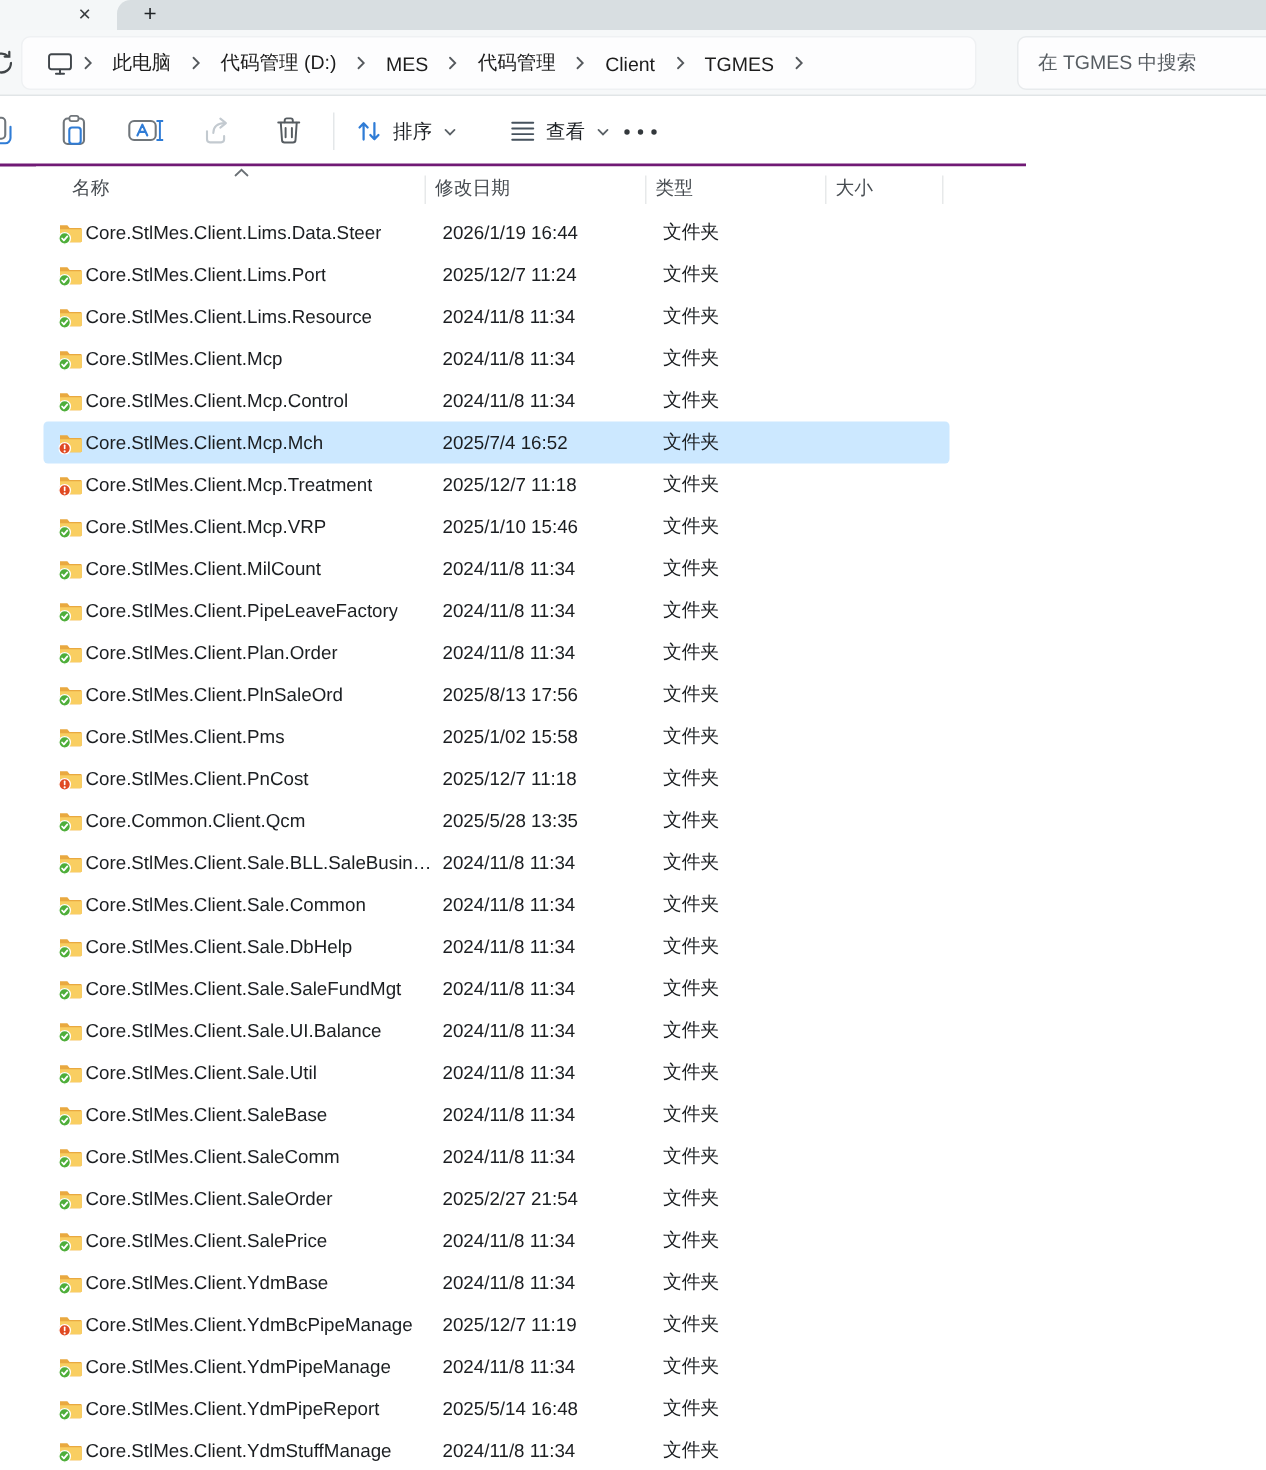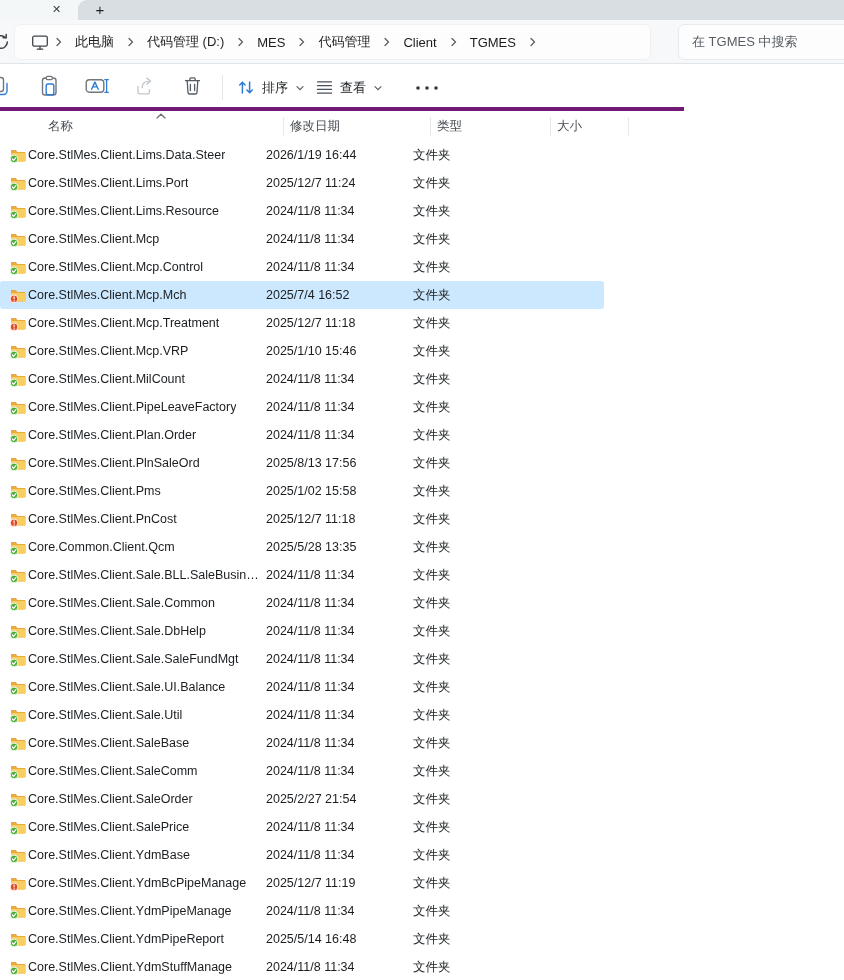--- a/index.html
+++ b/index.html
@@ -22,37 +22,37 @@
            border-radius:6px;display:flex;align-items:center;box-sizing:border-box;padding:0 6px;}
   .pc-icon{margin:0 4px 0 10px;display:flex;align-items:center;}
   .crumb{font-size:13px;color:#1c1c1c;padding:0 11px;white-space:nowrap;cursor:pointer;}
   .crumb-sep{display:flex;align-items:center;margin:0 1px;}
   .search{position:absolute;left:678px;top:4px;width:200px;height:36px;background:#fdfdfe;border:1px solid #e8ebed;
           border-radius:6px;display:flex;align-items:center;padding:0 13px;box-sizing:border-box;
           font-size:13px;color:#575d62;}
 
   
   .toolbar{position:absolute;top:64px;left:0;width:684px;height:47px;background:#fff;
-           border-bottom:4px solid #701a75;box-sizing:border-box;}
+           border-bottom:2px solid #701a75;box-sizing:border-box;}
   .tb-icon{position:absolute;top:50%;transform:translateY(-50%);display:flex;cursor:pointer;}
   .tb-sep{position:absolute;left:222px;top:11px;width:1px;height:25px;background:#e4e7e9;}
   .tb-btn{position:absolute;top:8px;height:31px;display:flex;align-items:center;gap:7px;
           font-size:13px;color:#1b1f23;cursor:pointer;padding:0 4px;}
   .tb-more{position:absolute;left:413px;top:8px;height:31px;display:flex;align-items:center;cursor:pointer;}
 
   
   .colhdr{position:absolute;top:111px;left:0;width:844px;height:30px;background:#fff;margin-left:24px;}
   .hlbl{position:absolute;top:50%;transform:translateY(-50%);font-size:12.5px;color:#474c51;cursor:pointer;}
   .h-name{left:24px}.h-date{left:266px}.h-type{left:413px}.h-size{left:533px}
   .sort-asc{position:absolute;left:131px;top:-5px;}
   .vsep{position:absolute;top:6px;width:1px;height:19px;background:#e7e9ea;}
 
   
   .list{position:absolute;top:141px;left:0;width:844px;}
-  .row{position:relative;height:28px;cursor:default;}
+  .row{position:relative;height:28px;cursor:default;margin-left:29px;}
   .row.selected::before{content:"";position:absolute;left:0;top:0;width:604px;height:28px;
                         background:#cce8ff;border-radius:3px;}
   .f-icon{position:absolute;left:10px;top:6px;z-index:1;}
   .f-cell{position:absolute;top:50%;transform:translateY(-50%);font-size:12.5px;color:#1b1e21;z-index:1;white-space:nowrap;}
   .f-name{left:28px;max-width:230px;overflow:hidden;}
   .f-date{left:266px;}
   .f-type{left:413px;text-align:right;}
   .ovl{display:none;}
   .f-icon.normal .ovl-normal{display:block;}
   .f-icon.modified .ovl-modified{display:block;}
@@ -172,21 +172,21 @@
       <svg width="18" height="17" viewBox="0 0 18 17" fill="none" stroke="#2f7cd6" stroke-width="1.5" stroke-linecap="round" stroke-linejoin="round">
         <path d="M5.4 14V3.2M2.7 6 5.4 3.2 8.1 6"></path>
         <path d="M12.6 3v10.8M9.9 11 12.6 13.8 15.3 11"></path>
       </svg>
       <span>排序</span>
       <svg width="10" height="10" viewBox="0 0 10 10" fill="none" stroke="#5a6166" stroke-width="1.2" stroke-linecap="round">
           <path d="M2 3.6 5 6.6 8 3.6"></path>
         </svg>
     </div>
 
-    <div class="tb-btn" style="left:312px">
+    <div class="tb-btn" style="left:336px">
       <svg width="17" height="15" viewBox="0 0 17 15" fill="none" stroke="#46525d" stroke-width="1.3" stroke-linecap="round">
         <path d="M1.5 1.8h14M1.5 5.6h14M1.5 9.4h14M1.5 13.2h14"></path>
       </svg>
       <span>查看</span>
       <svg width="10" height="10" viewBox="0 0 10 10" fill="none" stroke="#5a6166" stroke-width="1.2" stroke-linecap="round">
           <path d="M2 3.6 5 6.6 8 3.6"></path>
         </svg>
     </div>
 
     <div class="tb-more">

